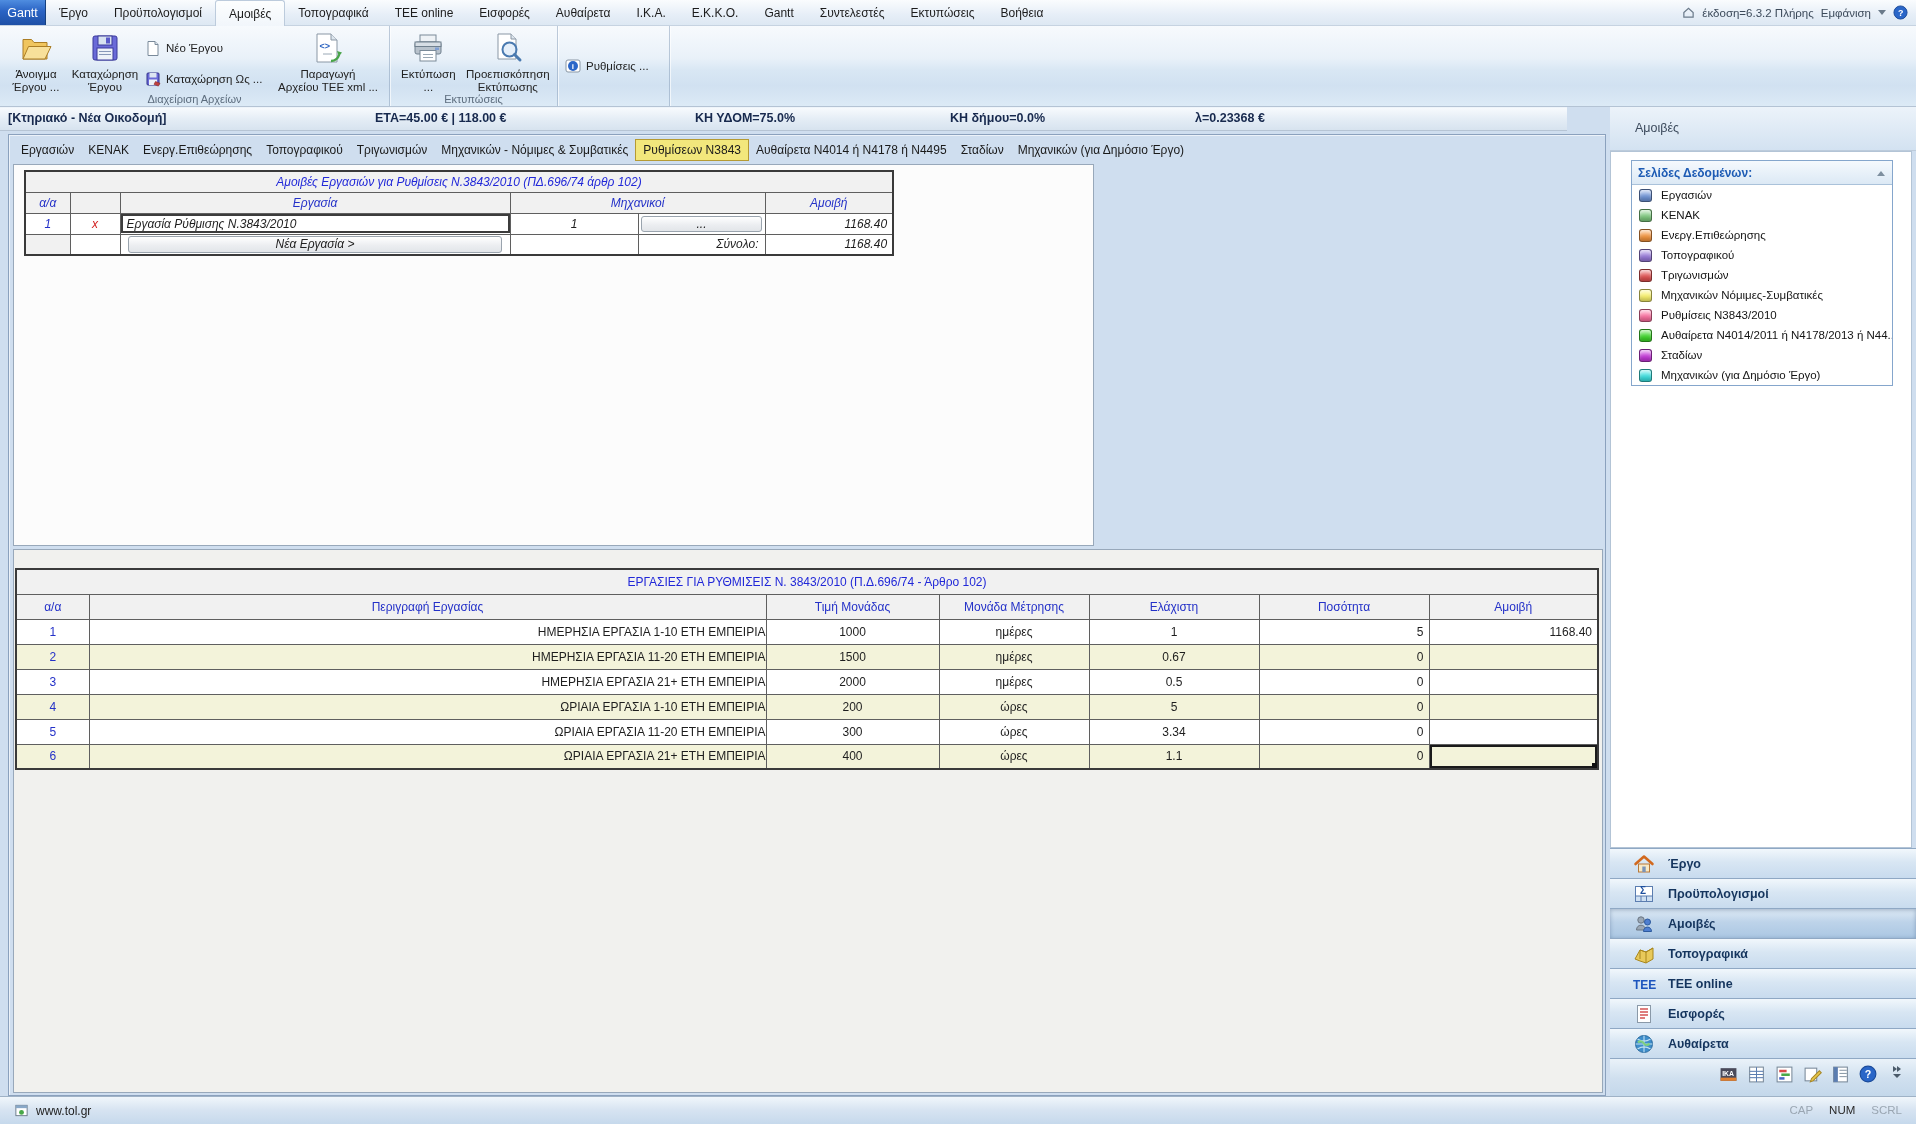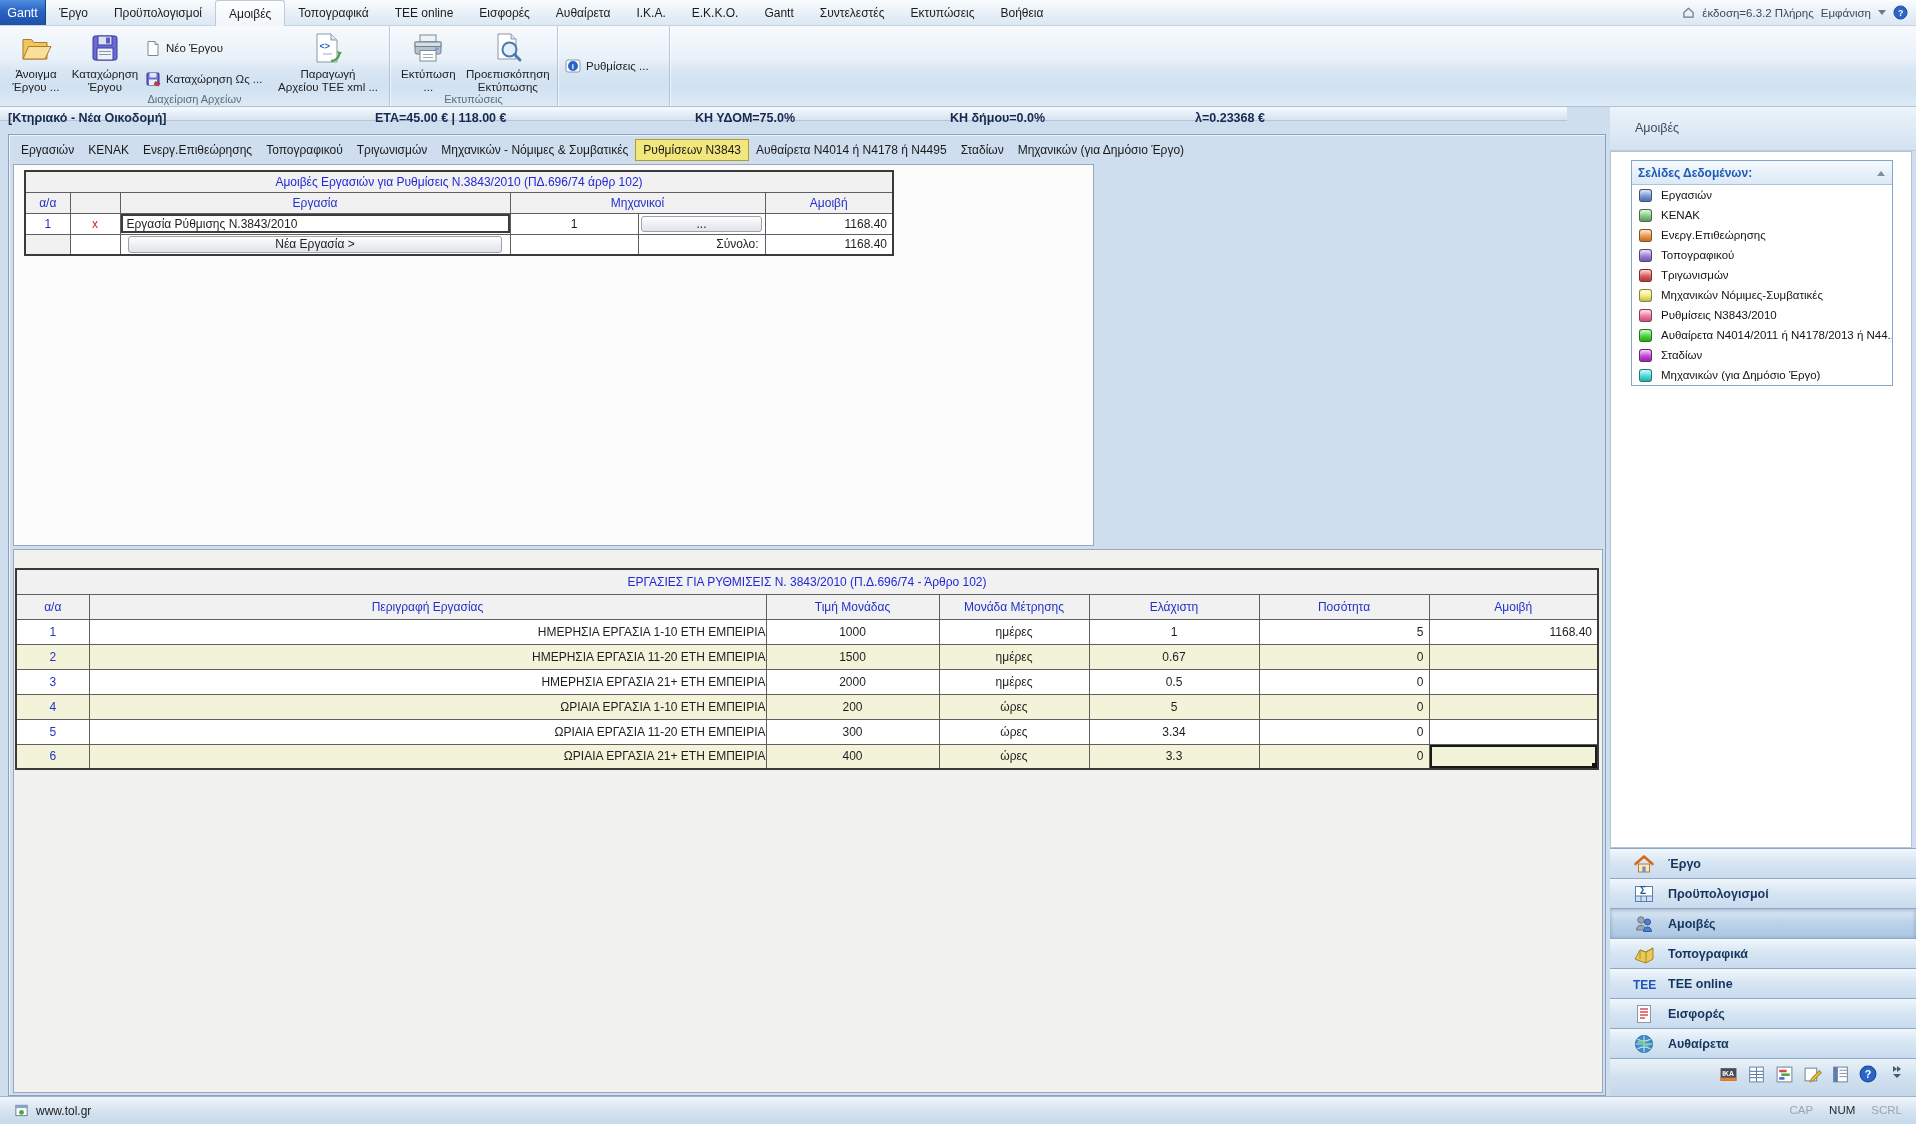--- a/index.html
+++ b/index.html
@@ -29,33 +29,33 @@
     border-right:1px solid rgba(140,162,188,.55); box-shadow:1px 0 0 rgba(255,255,255,.65); }
   .glabel { position:absolute; bottom:1px; left:0; right:0; text-align:center; font-size:11px; color:#5c6c7d; }
   .rbtn-large { display:flex; flex-direction:column; align-items:center; text-align:center;
     font-size:11.5px; line-height:13px; color:#222; padding-top:2px; cursor:default; border-radius:3px; }
   .rbtn-large .ric { width:34px; height:34px; margin-bottom:3px; }
   .rcol { display:flex; flex-direction:column; gap:11px; padding-top:9px; }
   .rbtn-small { display:flex; align-items:center; gap:5px; font-size:11.5px; color:#222; height:20px; padding:0 3px; cursor:default; }
   .rbtn-small .ric16 { width:16px; height:16px; }
 
   
-  .statusstrip { position:absolute; top:107px; left:0; width:1567px; height:14px;
+  .statusstrip { position:absolute; top:107px; left:0; width:1567px; height:24px;
     background:linear-gradient(#f7fafd,#e3ecf5 55%,#d7e3ef); border-bottom:1px solid #b6c4d4; border-top:1px solid #eef4fa; z-index:20; }
   .statusstrip span { position:absolute; top:3px; font-weight:bold; font-size:12.5px; color:#17294e; white-space:nowrap; }
 
   
   .main-panel { position:absolute; top:134px; left:8px; width:1598px; height:962px;
     background:#cfdeef; border:1px solid #8ba1bd; box-shadow:inset 1px 1px 0 rgba(255,255,255,.6); }
   #page-tabs { display:flex; align-items:center; padding:3px 0 0 5px; height:27px; }
   .ptab { padding:4px 7px; font-size:12px; color:#1a1a1a; white-space:nowrap; cursor:default; }
   .ptab.active { background:#f2e77c; border:1px solid #b59a33; padding:3px 7px; }
 
   .upper-page { position:absolute; left:4px; top:29px; width:1081px; height:382px;
-    background:#fcfcfc; border:1px solid #98a8ba; }
+    background:#fcfcfc; border:1px solid #98a8ba;font-style:italic; }
   .lower-page { position:absolute; left:4px; top:414px; width:1590px; height:544px;
     background:#f1f1ee; border:1px solid #98a8ba; }
 
   table.grid { border-collapse:collapse; table-layout:fixed; background:#fff; font-size:12px; }
   table.grid td, table.grid th { border:1px solid #5f5f5f; overflow:hidden; white-space:nowrap; font-weight:normal; }
   table.grid { border:2px solid #3a3a3a; }
   .t-title { background:#f1f1f1; color:#2128d8; text-align:center; height:21px; }
   .t-head  { background:#f1f1f1; color:#2431c8; text-align:center; }
 
   .uptable { position:absolute; left:10px; top:5px; width:868px; }
@@ -406,21 +406,21 @@
             <td class="lc3">ώρες</td>
             <td class="lc4">3.34</td>
             <td class="lc5">0</td>
             <td class="lc6"></td>
           </tr>
           <tr class="beige">
             <td class="lc0">6</td>
             <td class="lc1">ΩΡΙΑΙΑ ΕΡΓΑΣΙΑ 21+ ΕΤΗ ΕΜΠΕΙΡΙΑ</td>
             <td class="lc2">400</td>
             <td class="lc3">ώρες</td>
-            <td class="lc4">3.3</td>
+            <td class="lc4">1.1</td>
             <td class="lc5">0</td>
             <td class="lc6 selcell"></td>
           </tr>
         </tbody>
     </table>
   </div>
 </div>
 
 <div class="sidebar">
   <div class="sb-title">Αμοιβές</div>

